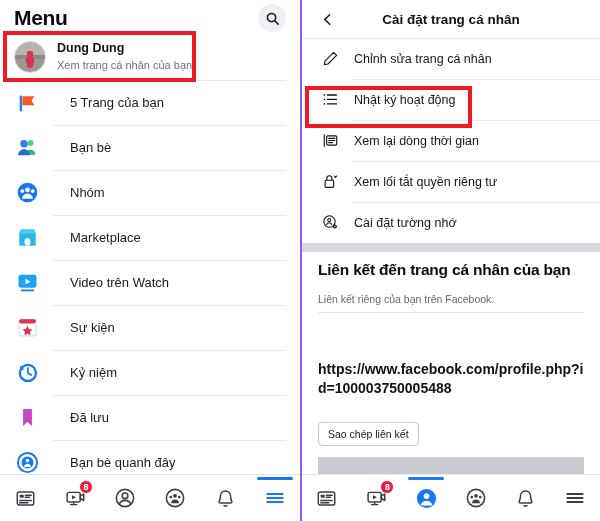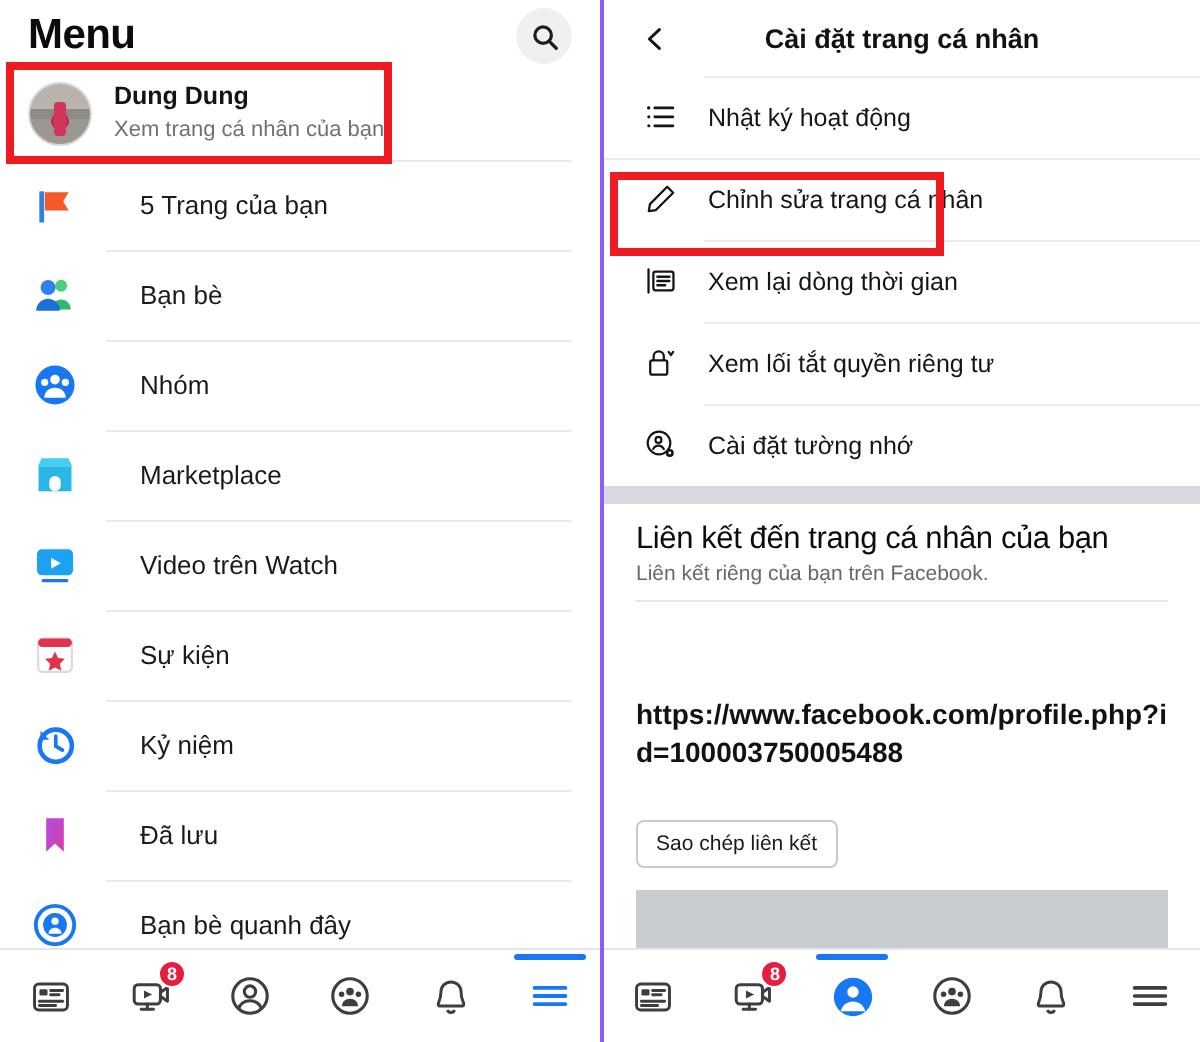--- a/index.html
+++ b/index.html
@@ -83,22 +83,22 @@
     content:""; position:absolute; left:50px; right:0; top:0; height:1px; background:#eaebed;
   }
   .set-row.first::before { left: 0; }
   .set-row .label { font-size: 12.5px; color: #161616; }
   .set-ico { width: 20px; height: 20px; flex: 0 0 20px; display:flex; align-items:center; justify-content:center; }
 
   .band { height: 9px; background: #d6d9dd; }
 
   
   .link-section { padding: 9px 16px 0 16px; }
-  .link-title { font-size: 15.5px; font-weight: normal; color: #0c0c0c; letter-spacing: -0.2px; }
-  .link-sub   { font-size: 10.5px; color: #65696e; margin-top: 2px; }
+  .link-title { font-size: 15.5px; font-weight: bold; color: #0c0c0c; letter-spacing: -0.2px; }
+  .link-sub   { font-size: 10.5px; color: #65696e; margin-top: 14px; }
   .link-hr    { height: 1px; background: #e6e7e9; margin: 7px 0 8px 0; }
   .link-url   { font-size: 14px; font-weight: bold; color: #121212; line-height: 1.35; word-break: break-all; margin-top: 47px; }
   .copy-btn {
     display: inline-block; margin-top: 24px;
     border: 1px solid #c6c9cd; border-radius: 4px; background: #fff;
     font-size: 10.5px; color: #1a1a1a; padding: 5px 9px;
     font-family: "Liberation Sans", sans-serif;
   }
   .gray-placeholder { margin-top: 11px; height: 107px; background: #c9ccd1; }
 
@@ -317,45 +317,45 @@
     <div class="settings-header">
       <div class="back-chevron">
         <svg width="15" height="15" viewBox="0 0 24 24" fill="none" stroke="#141414" stroke-width="2.4" stroke-linecap="round" stroke-linejoin="round">
           <polyline points="15.5,4.5 7.5,12 15.5,19.5"></polyline>
         </svg>
       </div>
       <div class="settings-title">Cài đặt trang cá nhân</div>
     </div>
 
     <div>
+
+      <div class="set-row first">
+        <div class="set-ico">
+          <svg width="17" height="17" viewBox="0 0 24 24" fill="none" stroke="#141414" stroke-width="1.6" stroke-linejoin="round">
+            <path d="M16.4 3.4 L20.6 7.6 L8.4 19.8 L3.4 20.6 L4.2 15.6 Z"></path>
+          </svg>
+        </div>
+        <div class="label">Chỉnh sửa trang cá nhân</div>
+      </div>
 
       <div class="set-row">
         <div class="set-ico">
           <svg width="17" height="17" viewBox="0 0 24 24" stroke="#141414" stroke-width="1.9" stroke-linecap="round">
             <line x1="3.2" y1="5.4" x2="3.2" y2="5.4"></line>
             <circle cx="3.4" cy="5.6" r="1.1" fill="#141414" stroke="none"></circle>
             <circle cx="3.4" cy="11.9" r="1.1" fill="#141414" stroke="none"></circle>
             <circle cx="3.4" cy="18.2" r="1.1" fill="#141414" stroke="none"></circle>
             <line x1="7.6" y1="5.6" x2="20.4" y2="5.6"></line>
             <line x1="7.6" y1="11.9" x2="20.4" y2="11.9"></line>
             <line x1="7.6" y1="18.2" x2="20.4" y2="18.2"></line>
           </svg>
         </div>
         <div class="label">Nhật ký hoạt động</div>
       </div>
 
-      <div class="set-row first">
-        <div class="set-ico">
-          <svg width="17" height="17" viewBox="0 0 24 24" fill="none" stroke="#141414" stroke-width="1.6" stroke-linejoin="round">
-            <path d="M16.4 3.4 L20.6 7.6 L8.4 19.8 L3.4 20.6 L4.2 15.6 Z"></path>
-          </svg>
-        </div>
-        <div class="label">Chỉnh sửa trang cá nhân</div>
-      </div>
-
       <div class="set-row">
         <div class="set-ico">
           <svg width="17" height="17" viewBox="0 0 24 24" fill="none" stroke="#141414" stroke-width="1.6">
             <line x1="3.2" y1="3.8" x2="3.2" y2="20.2" stroke-linecap="round"></line>
             <rect x="6.6" y="5.4" width="14.2" height="13.2" rx="1.6"></rect>
             <line x1="9.4" y1="9" x2="18" y2="9" stroke-linecap="round"></line>
             <line x1="9.4" y1="12" x2="18" y2="12" stroke-linecap="round"></line>
             <line x1="9.4" y1="15" x2="15" y2="15" stroke-linecap="round"></line>
           </svg>
         </div>

